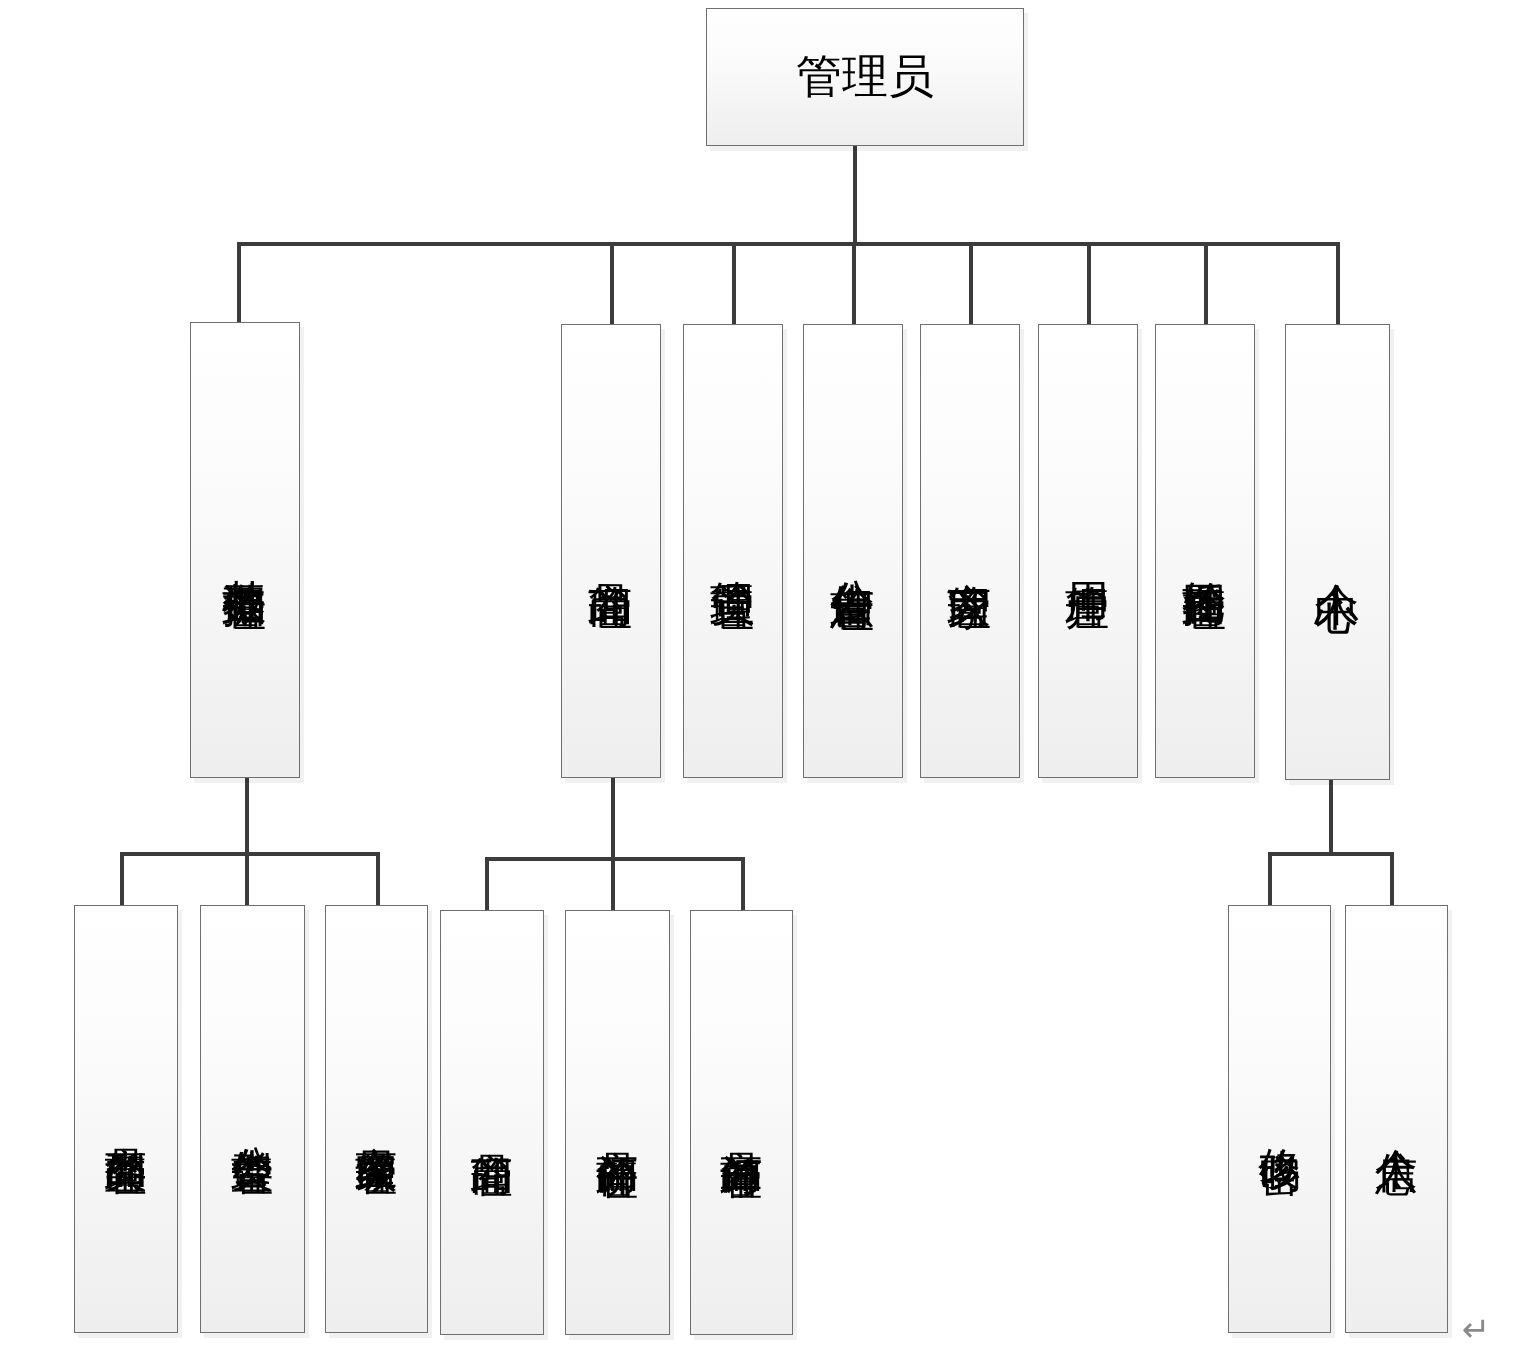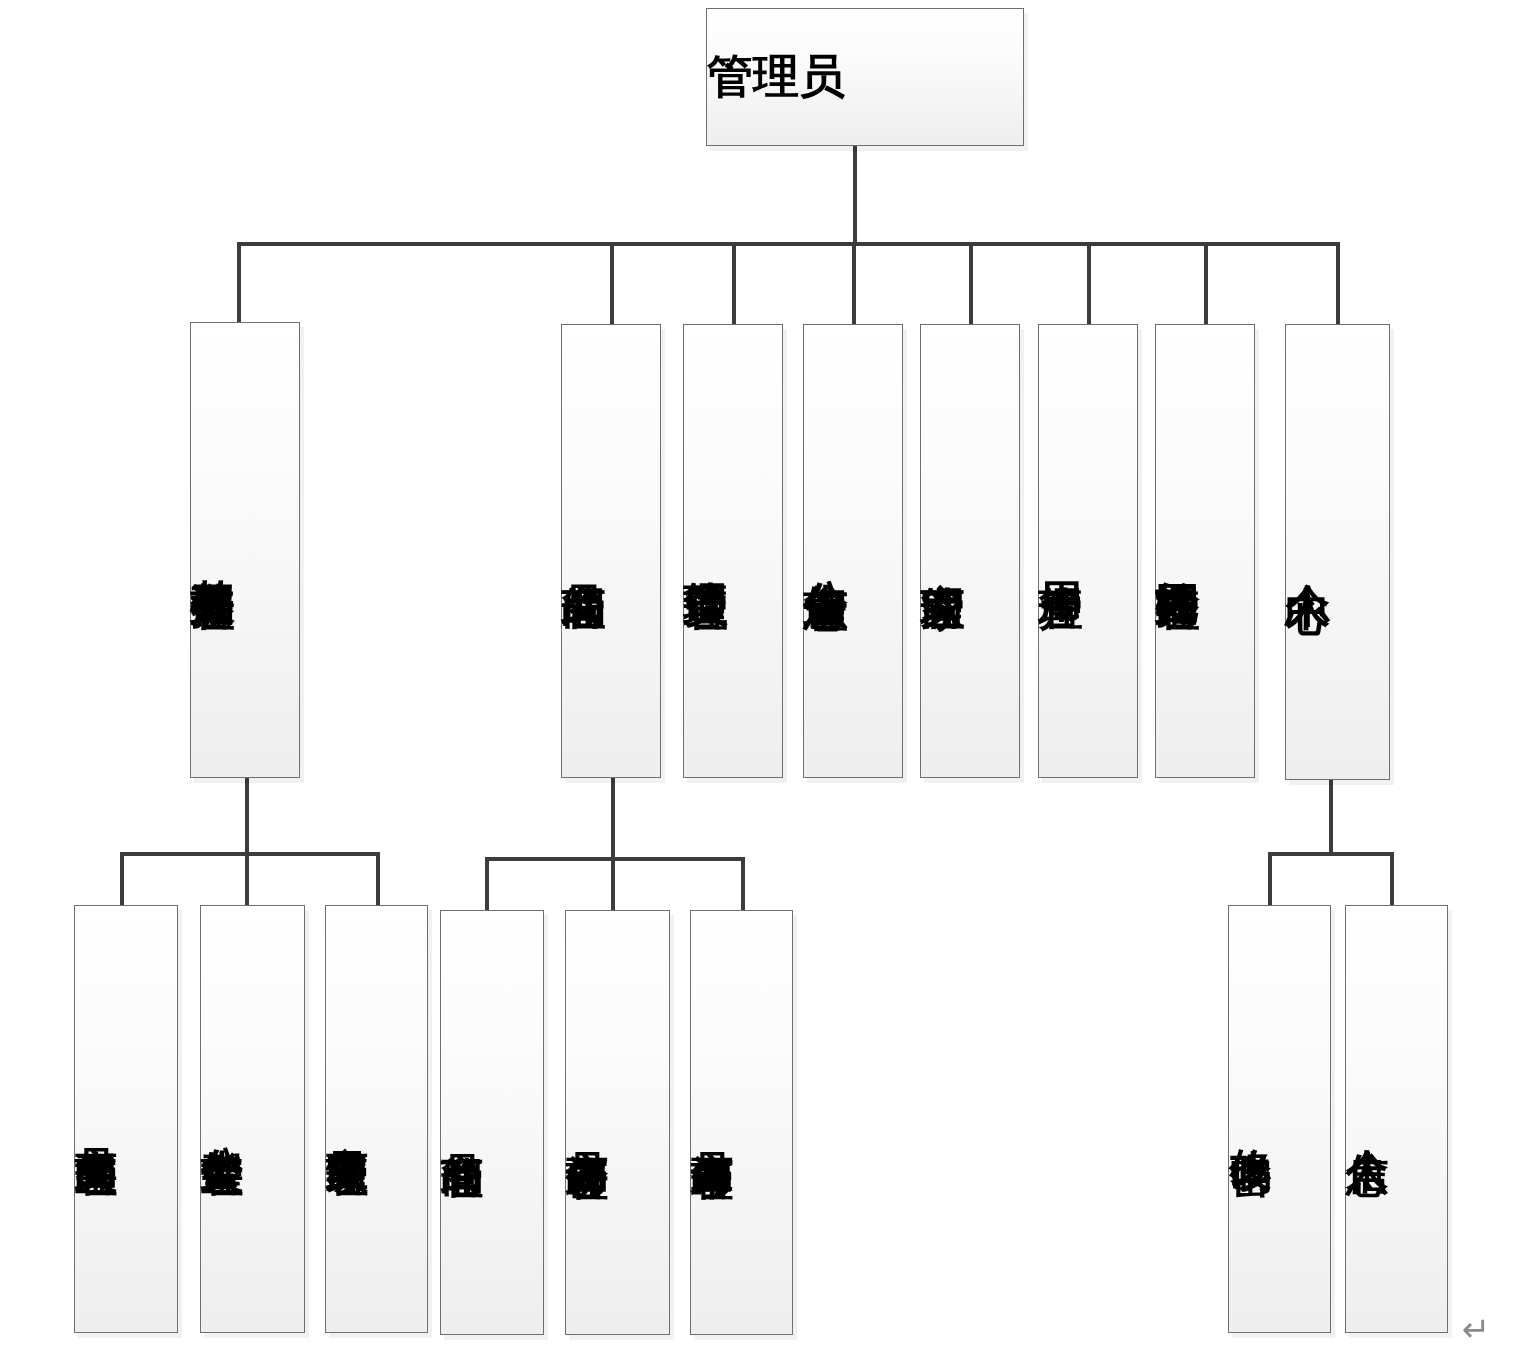--- a/index.html
+++ b/index.html
@@ -12,22 +12,22 @@
   }
   
   .node{
     position:absolute;
     box-sizing:border-box;
     border:1px solid #6f6f6f;
     background:linear-gradient(to bottom,#ffffff 0%,#fbfbfb 35%,#eeeeee 100%);
     box-shadow:4px 5px 0 0 rgba(0,0,0,0.055);
     display:flex;
     align-items:center;
+    justify-content:center;
     z-index:5;
-    font-weight:bold;
   }
   .node .label{
     color:#000000;
     line-height:1.03;
     text-align:center;
     letter-spacing:0px;
     white-space:nowrap;
   }
   
   .node.vert .label{

